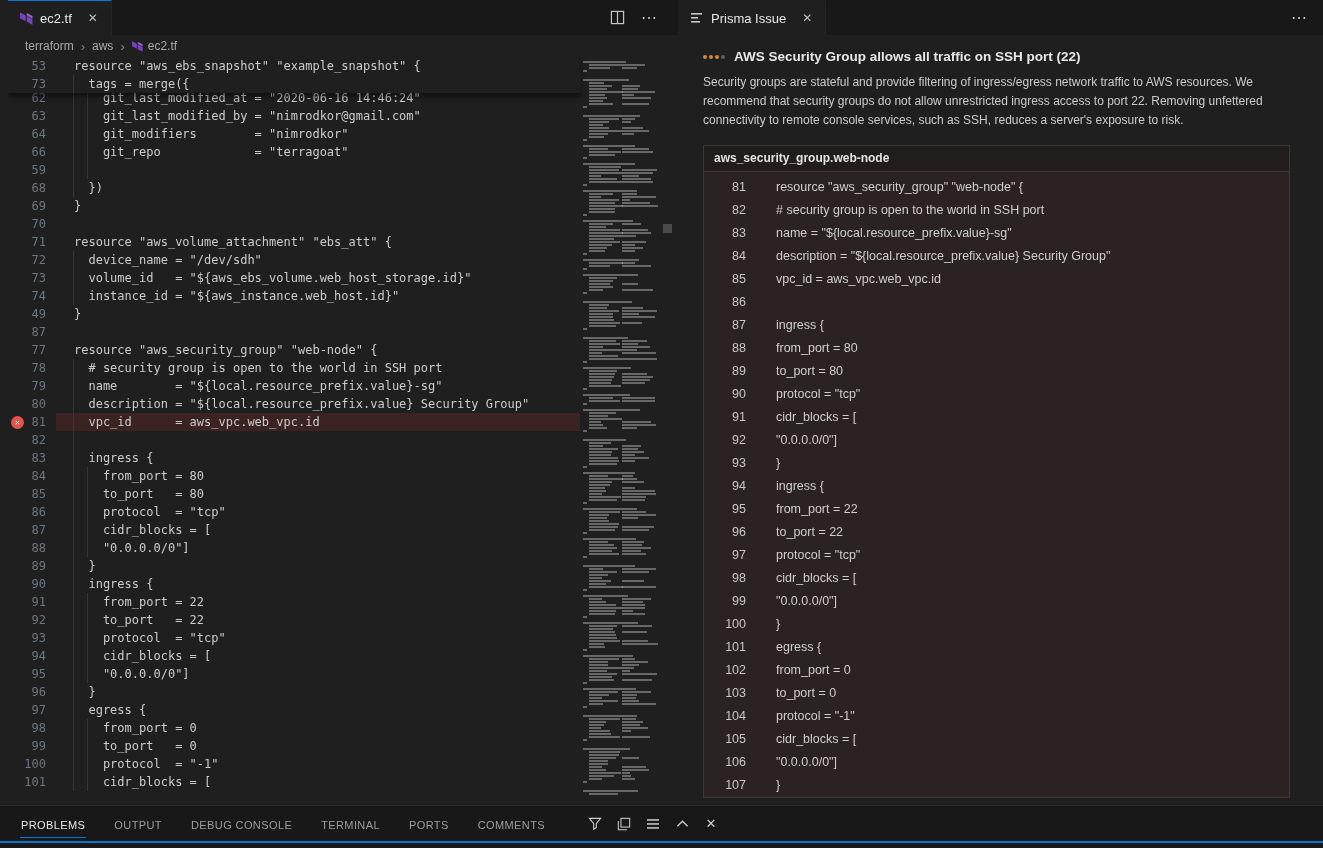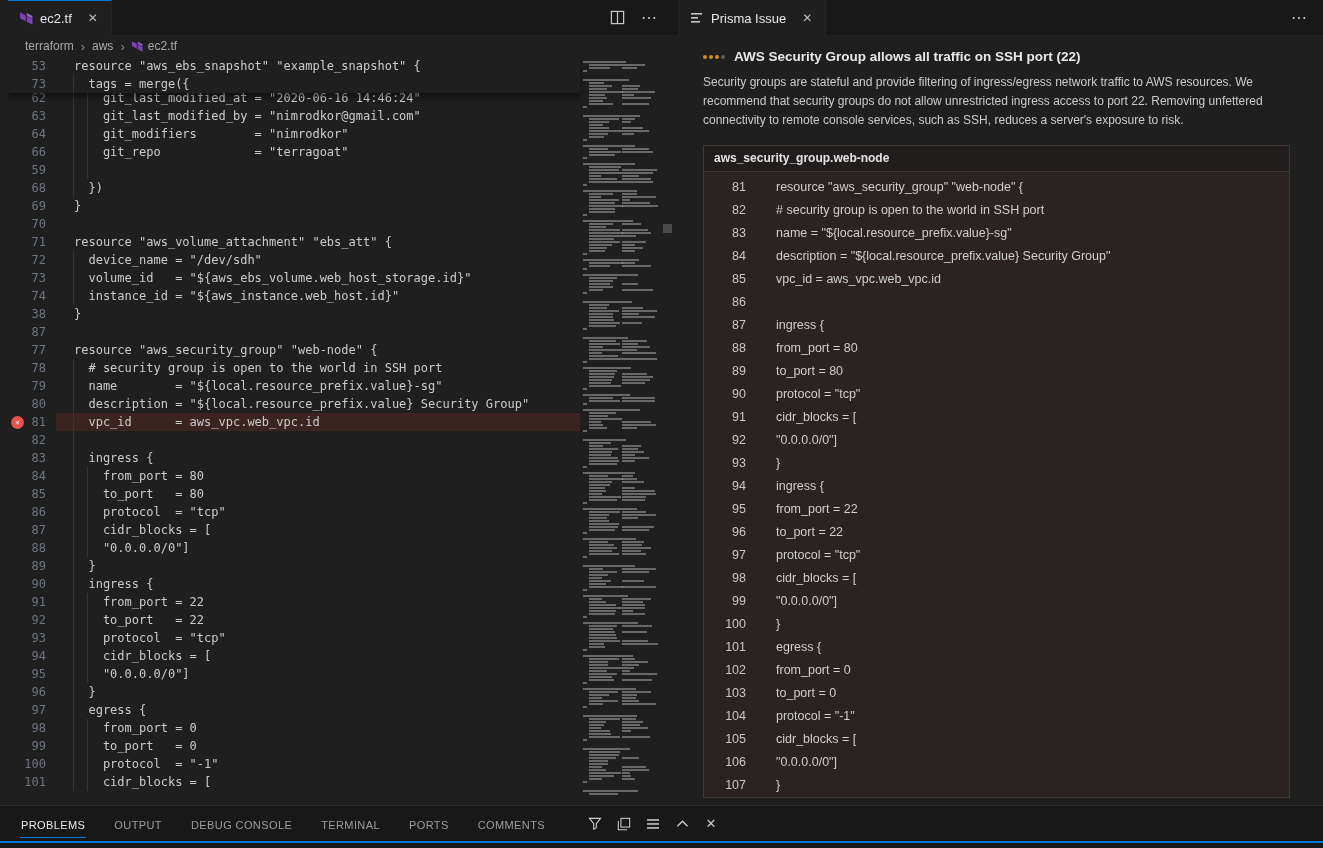--- a/index.html
+++ b/index.html
@@ -132,21 +132,21 @@
           <div class="crow"><div class="num">64</div><div class="txt"><span>    git_modifiers        = "nimrodkor"</span><span class="guide" style="left: 17px;"></span><span class="guide" style="left: 31.4504px;"></span></div></div>
           <div class="crow"><div class="num">66</div><div class="txt"><span>    git_repo             = "terragoat"</span><span class="guide" style="left: 17px;"></span><span class="guide" style="left: 31.4504px;"></span></div></div>
           <div class="crow"><div class="num">59</div><div class="txt"><span class="guide" style="left: 17px;"></span><span class="guide" style="left: 31.4504px;"></span></div></div>
           <div class="crow"><div class="num">68</div><div class="txt"><span>  })</span><span class="guide" style="left: 17px;"></span></div></div>
           <div class="crow"><div class="num">69</div><div class="txt"><span>}</span></div></div>
           <div class="crow"><div class="num">70</div><div class="txt"><span></span></div></div>
           <div class="crow"><div class="num">71</div><div class="txt"><span>resource "aws_volume_attachment" "ebs_att" {</span></div></div>
           <div class="crow"><div class="num">72</div><div class="txt"><span>  device_name = "/dev/sdh"</span><span class="guide" style="left: 17px;"></span></div></div>
           <div class="crow"><div class="num">73</div><div class="txt"><span>  volume_id   = "${aws_ebs_volume.web_host_storage.id}"</span><span class="guide" style="left: 17px;"></span></div></div>
           <div class="crow"><div class="num">74</div><div class="txt"><span>  instance_id = "${aws_instance.web_host.id}"</span><span class="guide" style="left: 17px;"></span></div></div>
-          <div class="crow"><div class="num">38</div><div class="txt"><span>}</span></div></div>
+          <div class="crow"><div class="num">49</div><div class="txt"><span>}</span></div></div>
           <div class="crow"><div class="num">87</div><div class="txt"><span></span></div></div>
           <div class="crow"><div class="num">77</div><div class="txt"><span>resource "aws_security_group" "web-node" {</span></div></div>
           <div class="crow"><div class="num">78</div><div class="txt"><span>  # security group is open to the world in SSH port</span><span class="guide" style="left: 17px;"></span></div></div>
           <div class="crow"><div class="num">79</div><div class="txt"><span>  name        = "${local.resource_prefix.value}-sg"</span><span class="guide" style="left: 17px;"></span></div></div>
           <div class="crow"><div class="num">80</div><div class="txt"><span>  description = "${local.resource_prefix.value} Security Group"</span><span class="guide" style="left: 17px;"></span></div></div>
           <div class="crow errline"><span class="erricon">✕</span><div class="num">81</div><div class="txt"><span>  vpc_id      = aws_vpc.web_vpc.id</span><span class="guide" style="left: 17px;"></span></div></div>
           <div class="crow"><div class="num">82</div><div class="txt"><span></span><span class="guide" style="left: 17px;"></span></div></div>
           <div class="crow"><div class="num">83</div><div class="txt"><span>  ingress {</span><span class="guide" style="left: 17px;"></span></div></div>
           <div class="crow"><div class="num">84</div><div class="txt"><span>    from_port = 80</span><span class="guide" style="left: 17px;"></span><span class="guide" style="left: 31.4504px;"></span></div></div>
           <div class="crow"><div class="num">85</div><div class="txt"><span>    to_port   = 80</span><span class="guide" style="left: 17px;"></span><span class="guide" style="left: 31.4504px;"></span></div></div>

